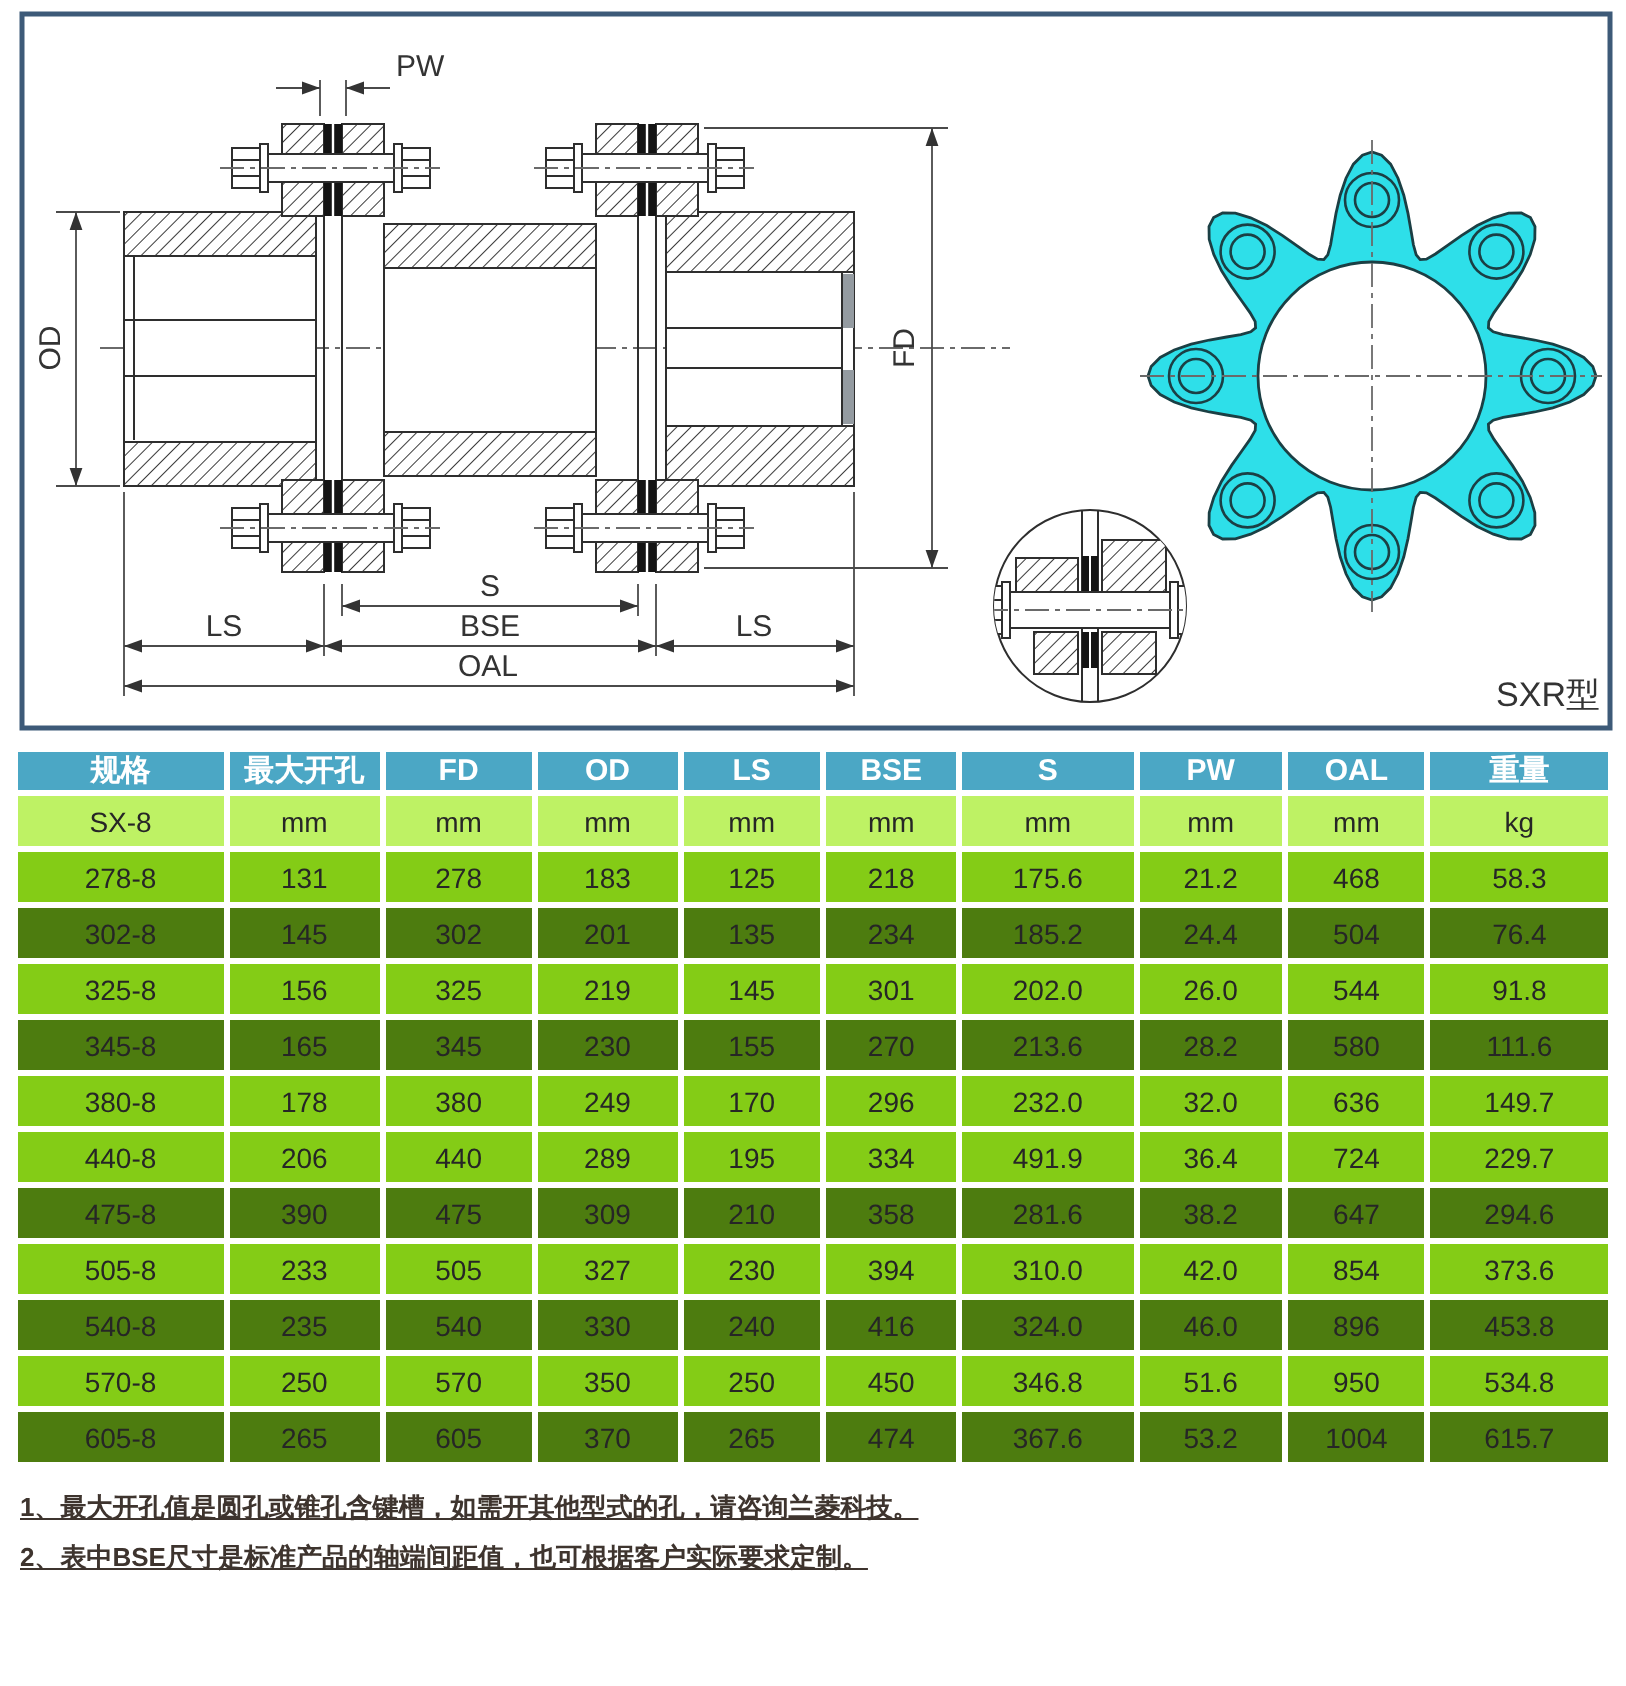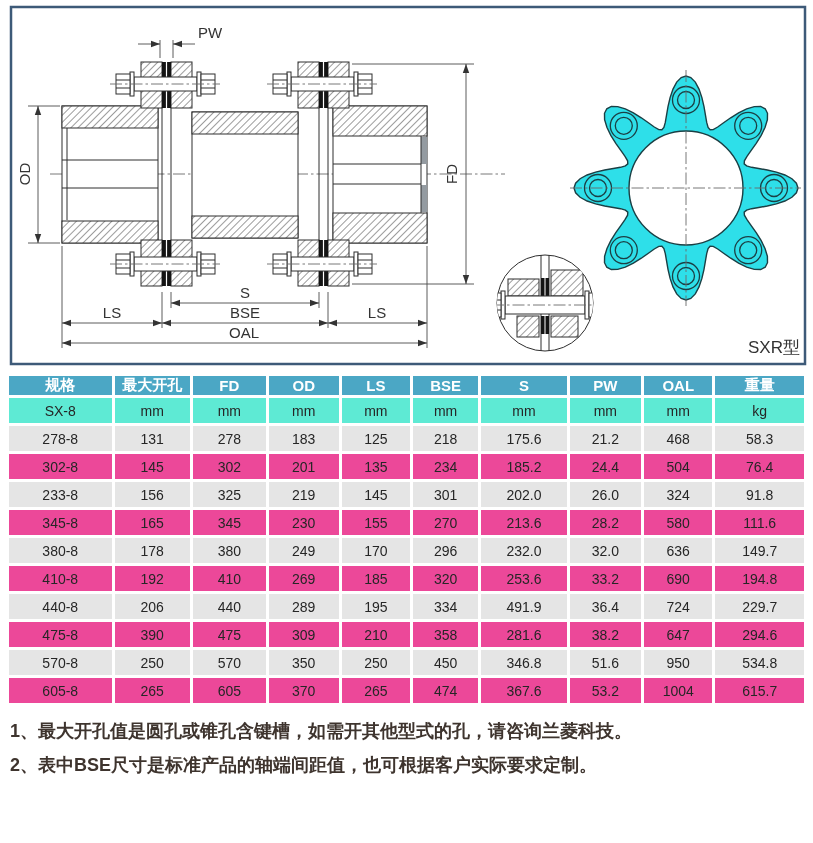--- a/index.html
+++ b/index.html
@@ -3,26 +3,26 @@
 <meta charset="utf-8">
 <style>
   html,body{margin:0;padding:0;background:#fff;}
   .page{width:813px;height:843px;background:#fff;font-family:"Liberation Sans","DejaVu Sans",sans-serif;overflow:hidden;}
   .drawing{position:relative;width:813px;height:370px;}
   .drawing svg{display:block;}
 
   table.spec{width:801px;margin:3px 6px 0 6px;border-collapse:separate;border-spacing:3px;table-layout:fixed;}
   table.spec th{background:#4ba7c5;color:#fff;font-size:15px;font-weight:bold;height:18px;padding:0;text-align:center;}
   table.spec td{text-align:center;font-size:14px;color:#262626;height:25px;padding:0;}
-  tr.units td{background:#5eead4;}
-  tr.odd td{background:#e5e5e5;}
-  tr.even td{background:#ec4899;}
+  tr.units td{background:#bef264;}
+  tr.odd td{background:#84cc16;}
+  tr.even td{background:#4d7c0f;}
 
   .notes{padding:8px 12px 0 10px;}
-  .note-line{font-size:18px;font-weight:bold;color:#3e342e;line-height:1.9;}
+  .note-line{font-size:13px;font-weight:bold;color:#3e342e;line-height:1.9;text-decoration:underline;}
 
   
   .ln{stroke:#2e2e2e;stroke-width:1;fill:none;}
   .thin{stroke:#4a4a4a;stroke-width:0.9;fill:none;}
   .cl{stroke:#6a6a6a;stroke-width:0.9;fill:none;stroke-dasharray:12 3 2.5 3;}
   .dim{font-family:"Liberation Sans","DejaVu Sans",sans-serif;font-size:15px;fill:#333;}
   .arr{fill:#333;stroke:none;}
   .hatched{fill:url(#hatch);stroke:#2e2e2e;stroke-width:1;}
   .white{fill:#fff;stroke:#2e2e2e;stroke-width:1;}
   .blackpart{fill:#141414;stroke:none;}
@@ -308,29 +308,29 @@
           <td>302</td>
           <td>201</td>
           <td>135</td>
           <td>234</td>
           <td>185.2</td>
           <td>24.4</td>
           <td>504</td>
           <td>76.4</td>
         </tr>
         <tr class="odd">
-          <td>233-8</td>
+          <td>325-8</td>
           <td>156</td>
           <td>325</td>
           <td>219</td>
           <td>145</td>
           <td>301</td>
           <td>202.0</td>
           <td>26.0</td>
-          <td>324</td>
+          <td>544</td>
           <td>91.8</td>
         </tr>
         <tr class="even">
           <td>345-8</td>
           <td>165</td>
           <td>345</td>
           <td>230</td>
           <td>155</td>
           <td>270</td>
           <td>213.6</td>
@@ -343,32 +343,20 @@
           <td>178</td>
           <td>380</td>
           <td>249</td>
           <td>170</td>
           <td>296</td>
           <td>232.0</td>
           <td>32.0</td>
           <td>636</td>
           <td>149.7</td>
         </tr>
-        <tr class="even">
-          <td>410-8</td>
-          <td>192</td>
-          <td>410</td>
-          <td>269</td>
-          <td>185</td>
-          <td>320</td>
-          <td>253.6</td>
-          <td>33.2</td>
-          <td>690</td>
-          <td>194.8</td>
-        </tr>
         <tr class="odd">
           <td>440-8</td>
           <td>206</td>
           <td>440</td>
           <td>289</td>
           <td>195</td>
           <td>334</td>
           <td>491.9</td>
           <td>36.4</td>
           <td>724</td>
@@ -380,20 +368,44 @@
           <td>475</td>
           <td>309</td>
           <td>210</td>
           <td>358</td>
           <td>281.6</td>
           <td>38.2</td>
           <td>647</td>
           <td>294.6</td>
         </tr>
         <tr class="odd">
+          <td>505-8</td>
+          <td>233</td>
+          <td>505</td>
+          <td>327</td>
+          <td>230</td>
+          <td>394</td>
+          <td>310.0</td>
+          <td>42.0</td>
+          <td>854</td>
+          <td>373.6</td>
+        </tr>
+        <tr class="even">
+          <td>540-8</td>
+          <td>235</td>
+          <td>540</td>
+          <td>330</td>
+          <td>240</td>
+          <td>416</td>
+          <td>324.0</td>
+          <td>46.0</td>
+          <td>896</td>
+          <td>453.8</td>
+        </tr>
+        <tr class="odd">
           <td>570-8</td>
           <td>250</td>
           <td>570</td>
           <td>350</td>
           <td>250</td>
           <td>450</td>
           <td>346.8</td>
           <td>51.6</td>
           <td>950</td>
           <td>534.8</td>

